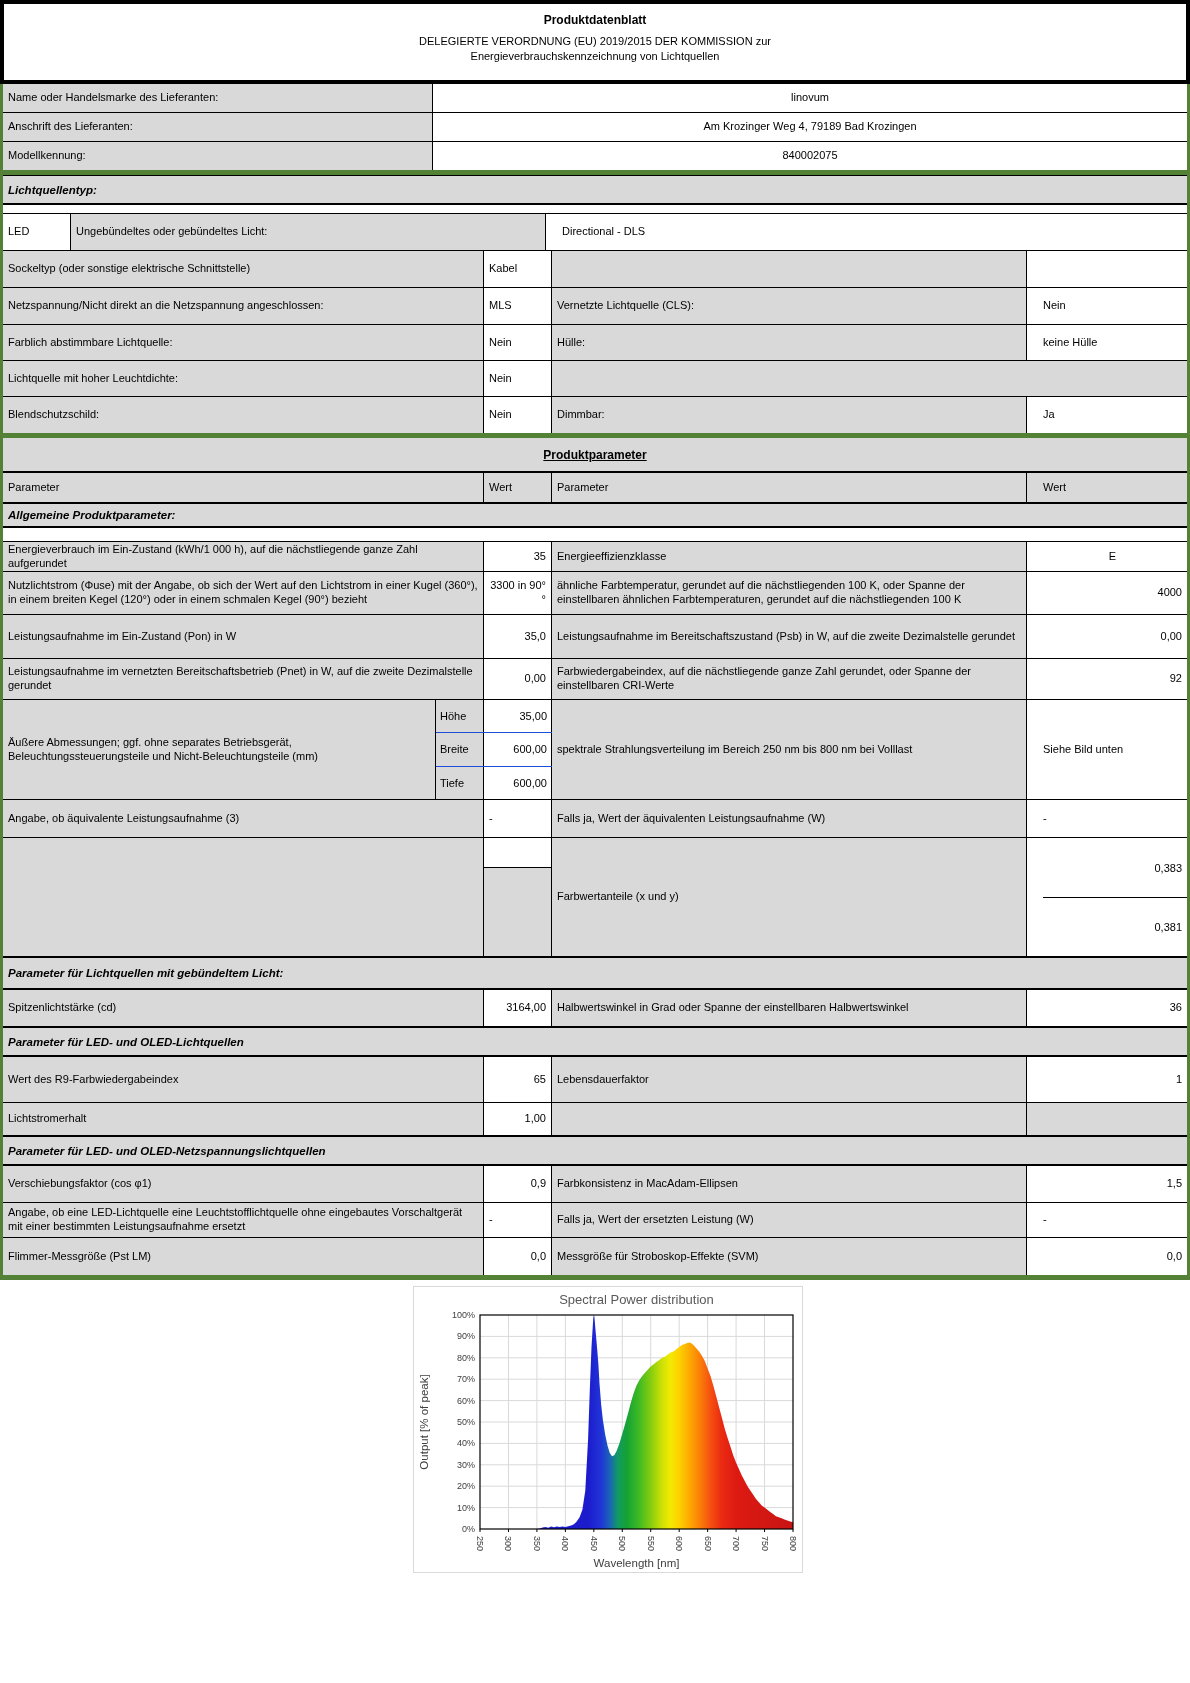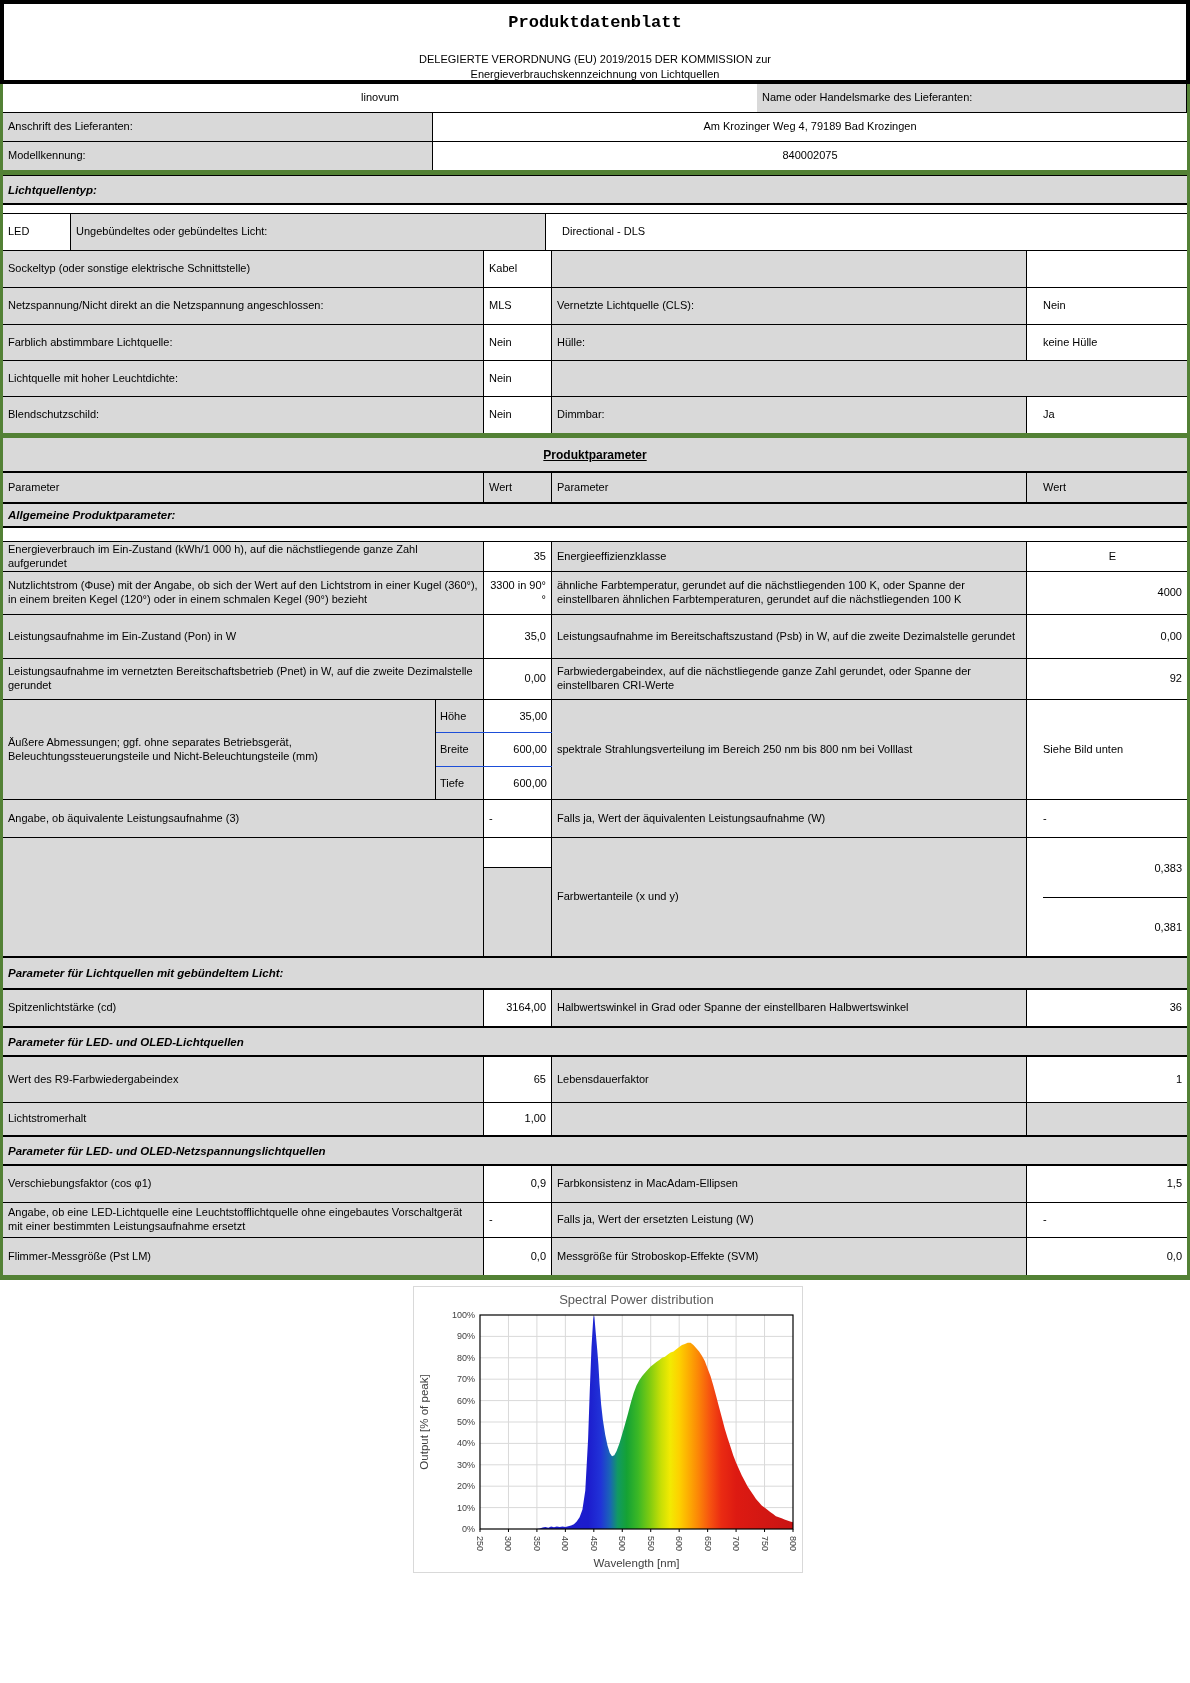--- a/index.html
+++ b/index.html
@@ -1,21 +1,21 @@
 <!DOCTYPE html>
 <html><head>
 <meta charset="utf-8">
 <style>
   html,body{margin:0;padding:0;background:#fff;}
   body{width:1190px;height:1683px;position:relative;font-family:"Liberation Sans",sans-serif;color:#000;}
   .page{width:1190px;position:relative;}
 
   
   .titlebox{box-sizing:border-box;height:84px;border:4px solid #000;background:#fff;text-align:center;padding-top:9px;}
-  .titlebox .t1{font-size:17px;font-weight:bold;margin-bottom:21px;font-family:Liberation Mono, monospace;}
+  .titlebox .t1{font-size:12px;font-weight:bold;margin-bottom:8px;}
   .titlebox .t2,.titlebox .t3{font-size:11px;margin-top:3px;}
 
   
   .tbl{box-sizing:border-box;width:1190px;border-left:3px solid #538135;border-right:3px solid #538135;background:#fff;font-size:11px;}
   .gsep{height:5px;background:#538135;}
   .gap{background:#fff;border-bottom:1px solid #000;}
 
   .row{display:flex;box-sizing:border-box;border-bottom:1px solid #000;}
   .cell{box-sizing:border-box;display:flex;align-items:center;padding:2px 5px;border-right:1px solid #000;overflow:hidden;line-height:1.25;}
   .cell.last{border-right:none;}
@@ -62,22 +62,22 @@
 
   <div class="titlebox">
     <div class="t1">Produktdatenblatt</div>
     <div class="t2">DELEGIERTE VERORDNUNG (EU) 2019/2015 DER KOMMISSION zur</div>
     <div class="t3">Energieverbrauchskennzeichnung von Lichtquellen</div>
   </div>
 
   <div class="tbl">
 
     <div class="row" style="height:29px">
+      <div class="cell lbl sup-l">Name oder Handelsmarke des Lieferanten:</div>
       <div class="cell wht sup-v ctr last">linovum</div>
-      <div class="cell lbl sup-l">Name oder Handelsmarke des Lieferanten:</div>
     </div>
     <div class="row" style="height:29px">
       <div class="cell lbl sup-l">Anschrift des Lieferanten:</div>
       <div class="cell wht sup-v ctr last">Am Krozinger Weg 4, 79189 Bad Krozingen</div>
     </div>
     <div class="row" style="height:28px;border-bottom:none;">
       <div class="cell lbl sup-l">Modellkennung:</div>
       <div class="cell wht sup-v ctr last">840002075</div>
     </div>
 

